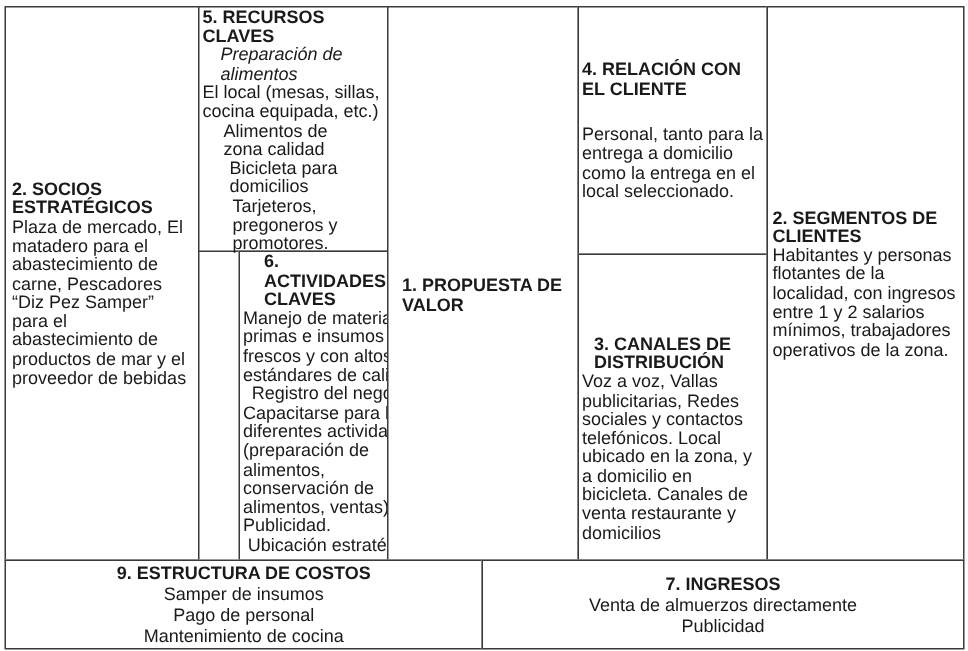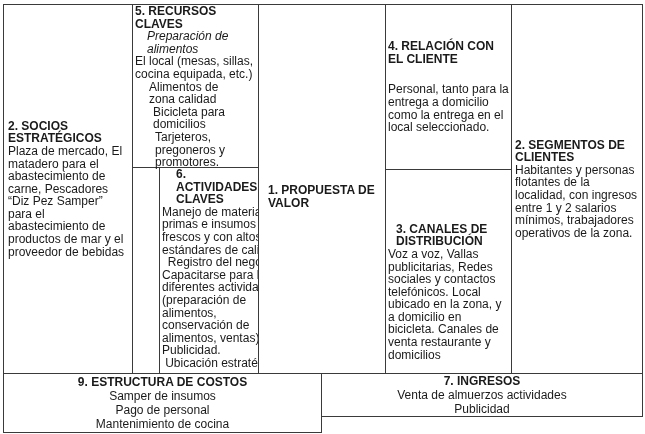--- a/index.html
+++ b/index.html
@@ -56,17 +56,17 @@
   <span>Habitantes y personas flotantes de la localidad, con ingresos entre 1 y 2 salarios mínimos, trabajadores operativos de la zona.</span>
 </div>
 
 <div class="cell" style="left:3px; top:373px; width:319px; height:60px; line-height:14px;">
   <span class="title">9. ESTRUCTURA DE COSTOS</span>
   <span class="line">Samper de insumos</span>
   <span class="line">Pago de personal</span>
   <span class="line">Mantenimiento de cocina</span>
 </div>
 
-<div class="cell" style="left:321px; top:373px; width:322px; height:44px; line-height:14px;">
+<div class="cell" style="left:321px; top:373px; width:322px; height:60px; line-height:14px;">
   <span class="title">7. INGRESOS</span>
-  <span class="line">Venta de almuerzos actividades</span>
+  <span class="line">Venta de almuerzos directamente</span>
   <span class="line">Publicidad</span>
 </div>
 
 </body></html>

